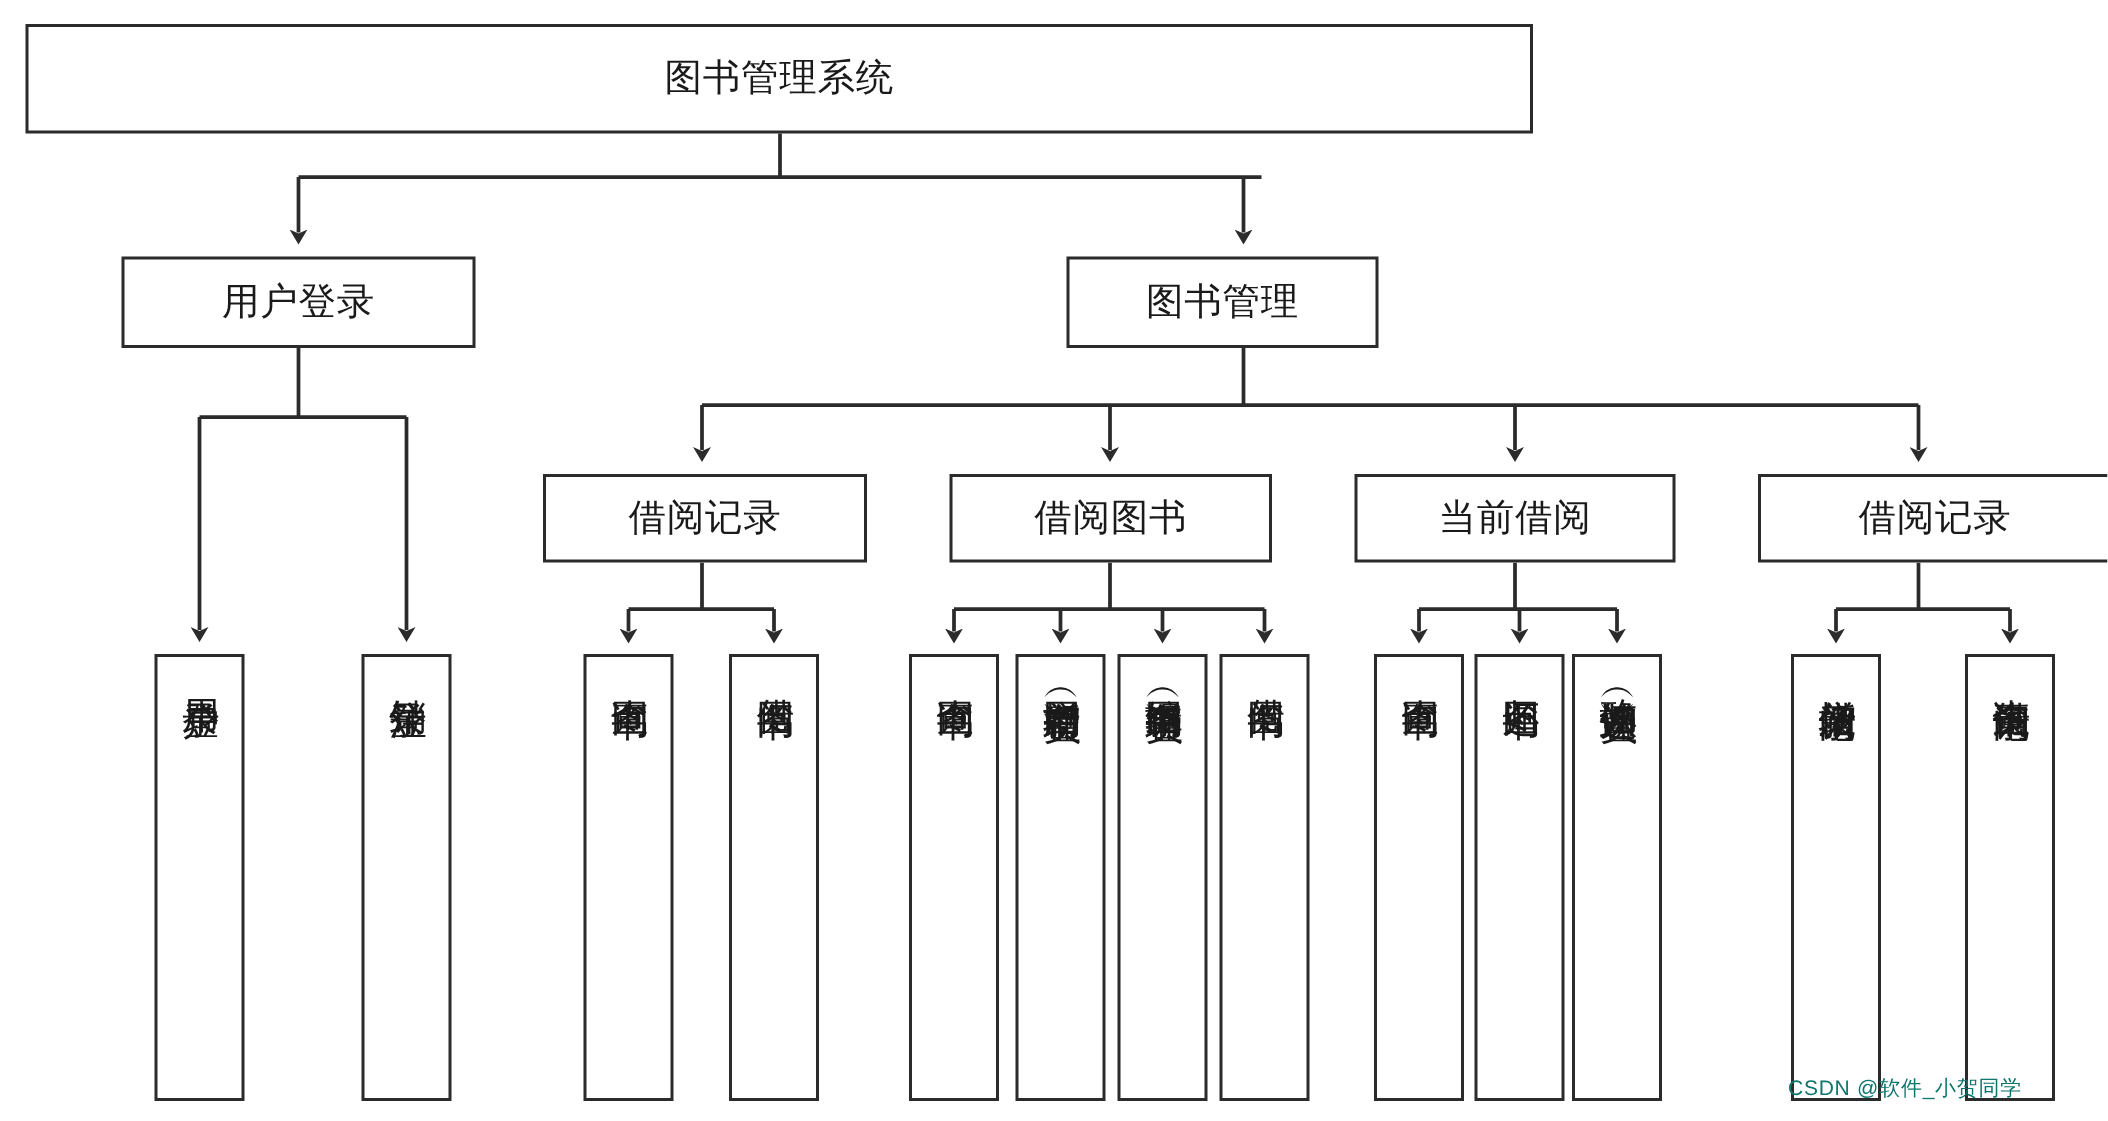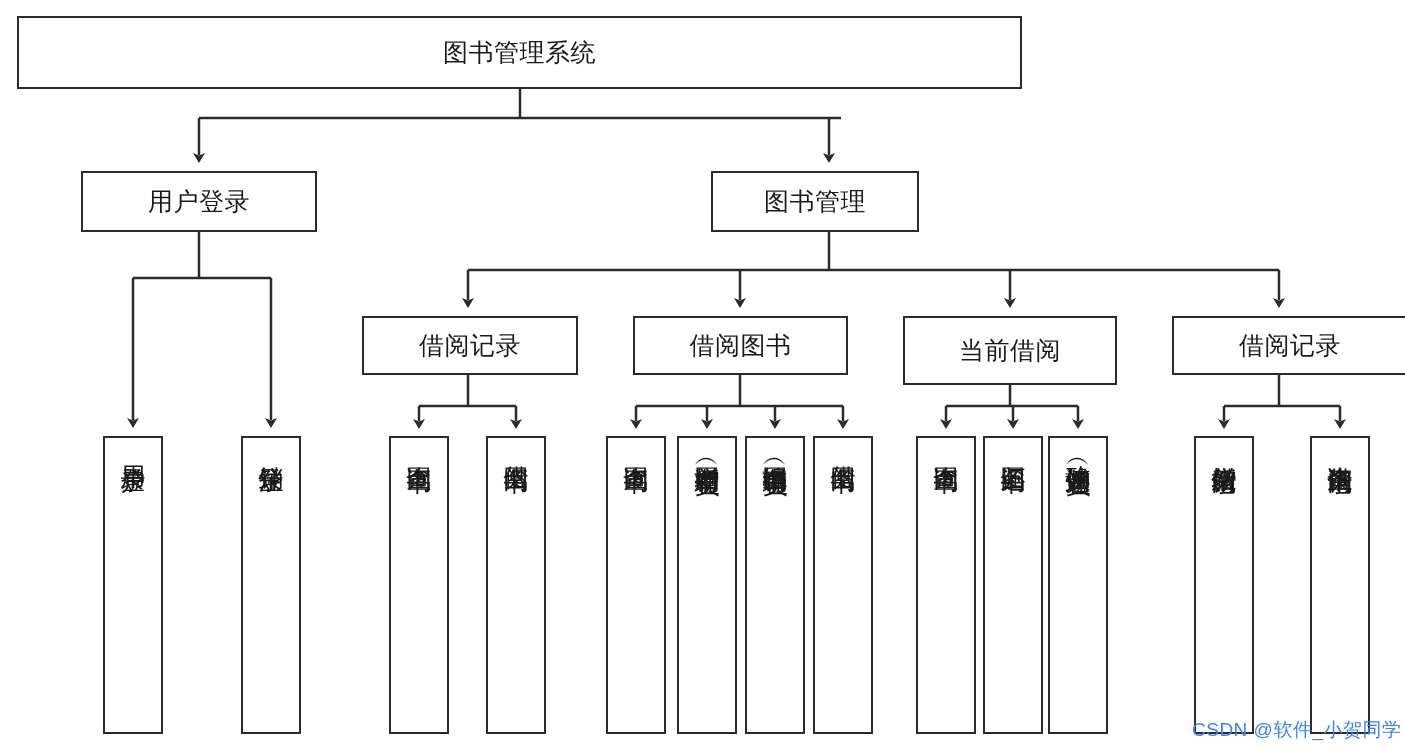--- a/index.html
+++ b/index.html
@@ -56,22 +56,22 @@
     font-size: 25px;
     writing-mode: vertical-rl;
     text-orientation: upright;
     line-height: 1.08;
     letter-spacing: 1px;
     white-space: nowrap;
     text-align: left;
   }
   .watermark {
     position: absolute;
-    color: #3b82f6;
-    font-size: 19px;
+    color: #0f766e;
+    font-size: 14px;
     white-space: nowrap;
     letter-spacing: 0.5px;
   }
 </style>
 </head>
 <body>
 
 <div id="canvas">
 
   <svg id="wires" viewBox="0 0 1405 747">
@@ -136,21 +136,21 @@
   <div class="node h" style="left:711px; top:171px; width:208px; height:61px;">
     <span class="lbl">图书管理</span>
   </div>
 
   <div class="node h" style="left:362px; top:316px; width:216px; height:59px;">
     <span class="lbl">借阅记录</span>
   </div>
   <div class="node h" style="left:633px; top:316px; width:215px; height:59px;">
     <span class="lbl">借阅图书</span>
   </div>
-  <div class="node h" style="left:903px; top:316px; width:214px; height:69px;">
+  <div class="node h" style="left:903px; top:316px; width:214px; height:59px;">
     <span class="lbl">当前借阅</span>
   </div>
   <div class="node h" style="left:1172px; top:316px; width:236px; height:59px;">
     <span class="lbl">借阅记录</span>
   </div>
 
   <div class="node v" style="left:103px; top:436px; width:60px; height:298px;">
     <span class="lbl">用户登录</span>
   </div>
   <div class="node v" style="left:241px; top:436px; width:60px; height:298px;">

